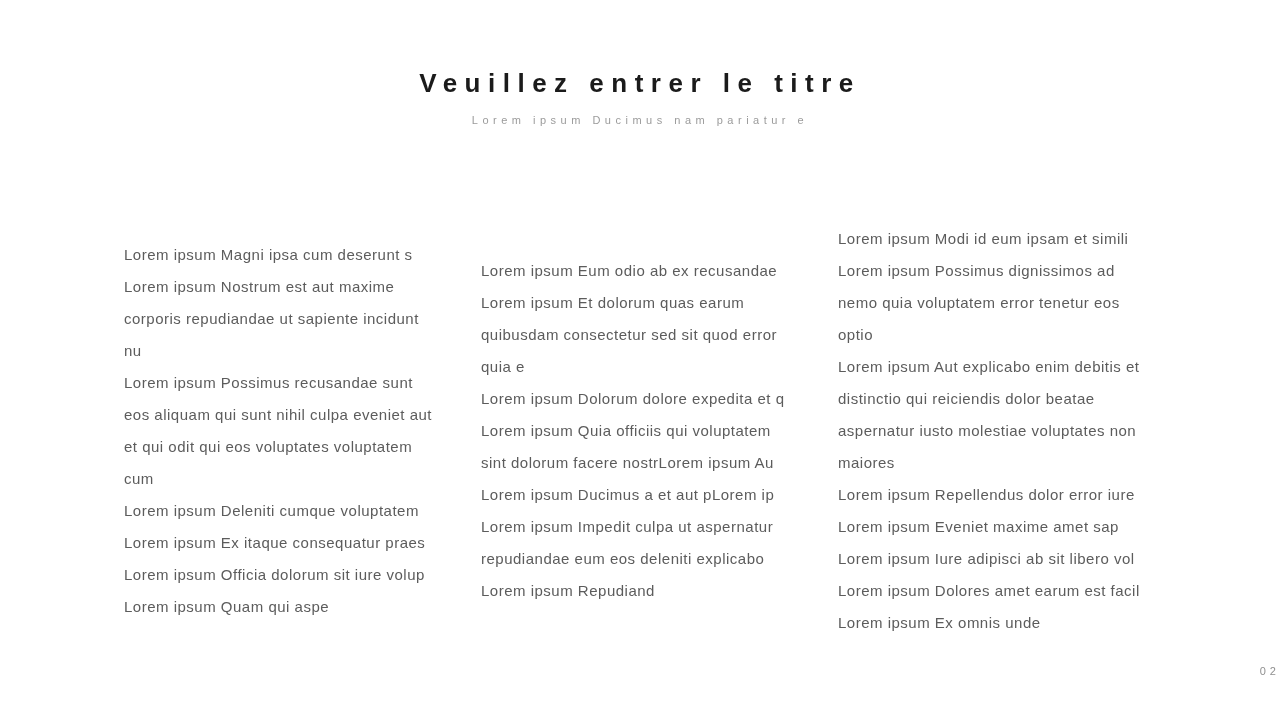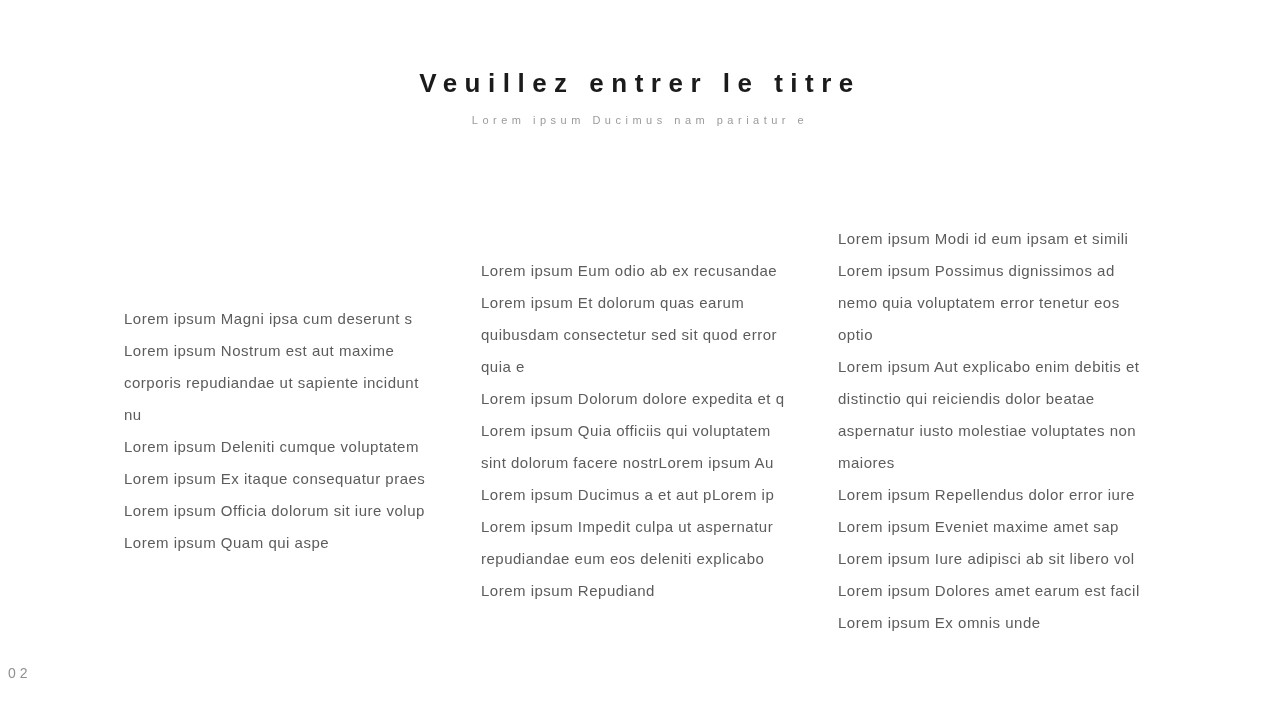--- a/index.html
+++ b/index.html
@@ -56,42 +56,43 @@
     font-size: 15px;
     line-height: 32px;
     letter-spacing: 0.5px;
     color: #5c5c5c;
   }
   .page-number {
     position: absolute;
     left: 0;
     right: 0;
     top: 665px;
-    text-align: left;
-    font-size: 14px;
+    text-align: right;
+    font-size: 11px;
     letter-spacing: 4px;
     color: #8f8f8f;
     padding-left: 8px;
   }
 </style>
 </head>
 <body>
 
 <div class="slide">
 
   <div class="header">
     <div class="title">Veuillez entrer le titre</div>
     <div class="subtitle">Lorem ipsum Ducimus nam pariatur e</div>
   </div>
 
   <div class="columns">
 
     <div class="column">
       <p>Lorem ipsum Magni ipsa cum deserunt s</p>
       <p>Lorem ipsum Nostrum est aut maxime corporis repudiandae ut sapiente incidunt nu</p>
+      <p>Lorem ipsum Possimus recusandae sunt eos aliquam qui sunt nihil culpa eveniet aut et qui odit qui eos voluptates voluptatem cum</p>
       <p>Lorem ipsum Deleniti cumque voluptatem</p>
       <p>Lorem ipsum Ex itaque consequatur praes</p>
       <p>Lorem ipsum Officia dolorum sit iure volup</p>
       <p>Lorem ipsum Quam qui aspe</p>
     </div>
 
     <div class="column">
       <p>Lorem ipsum Eum odio ab ex recusandae</p>
       <p>Lorem ipsum Et dolorum quas earum quibusdam consectetur sed sit quod error quia e</p>
       <p>Lorem ipsum Dolorum dolore expedita et q</p>

